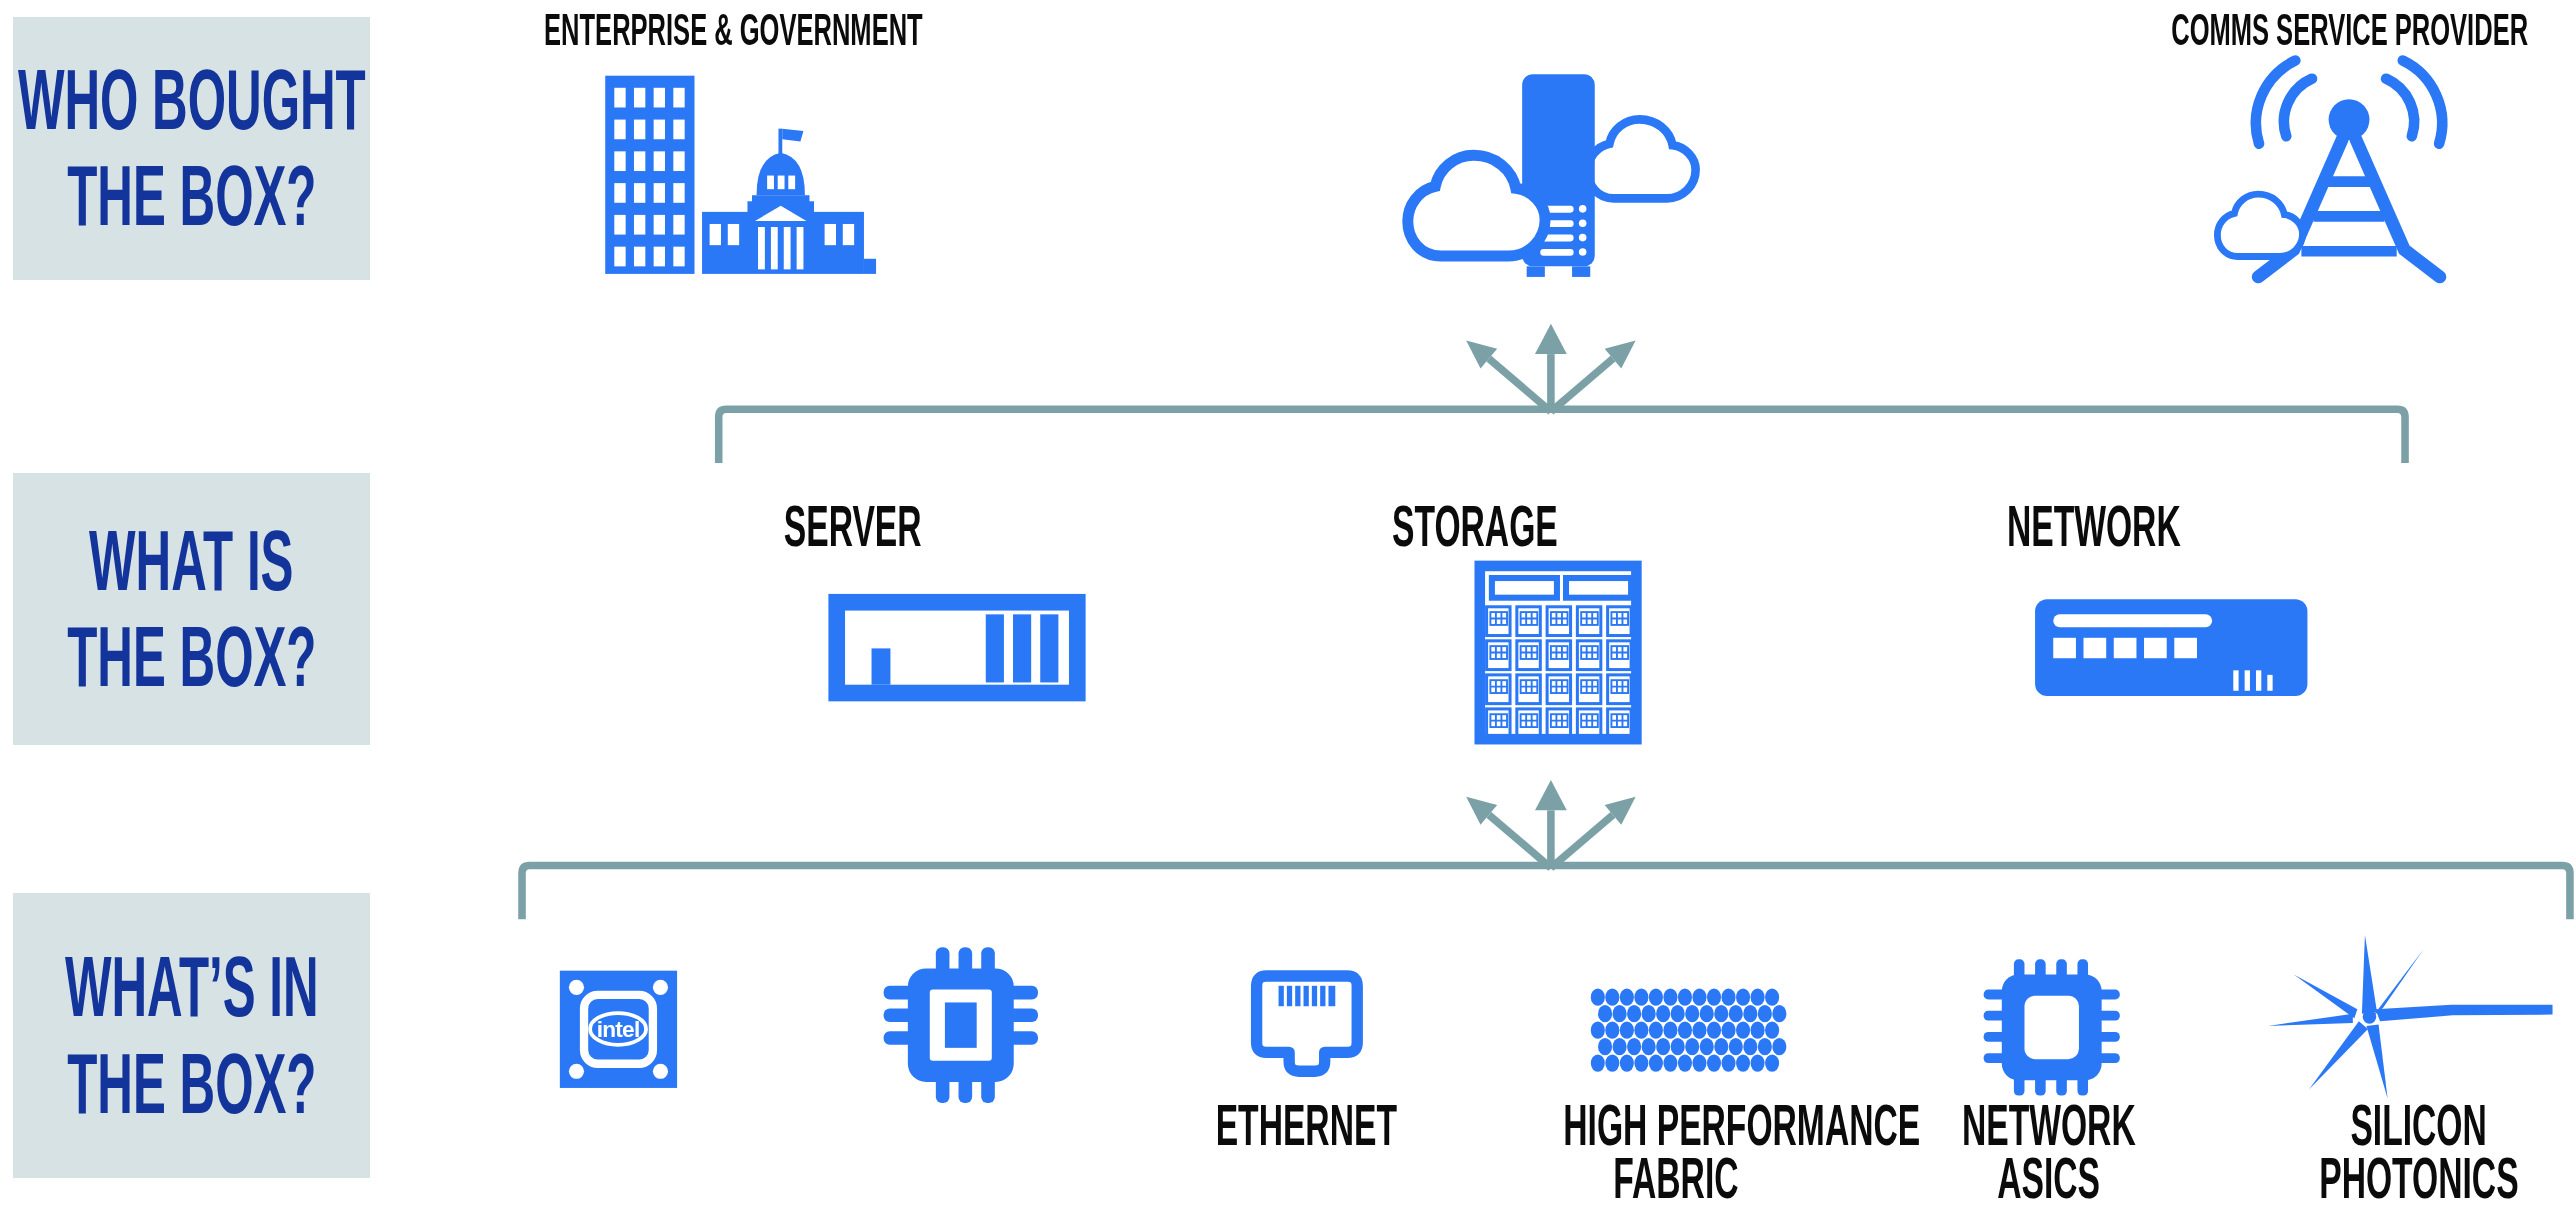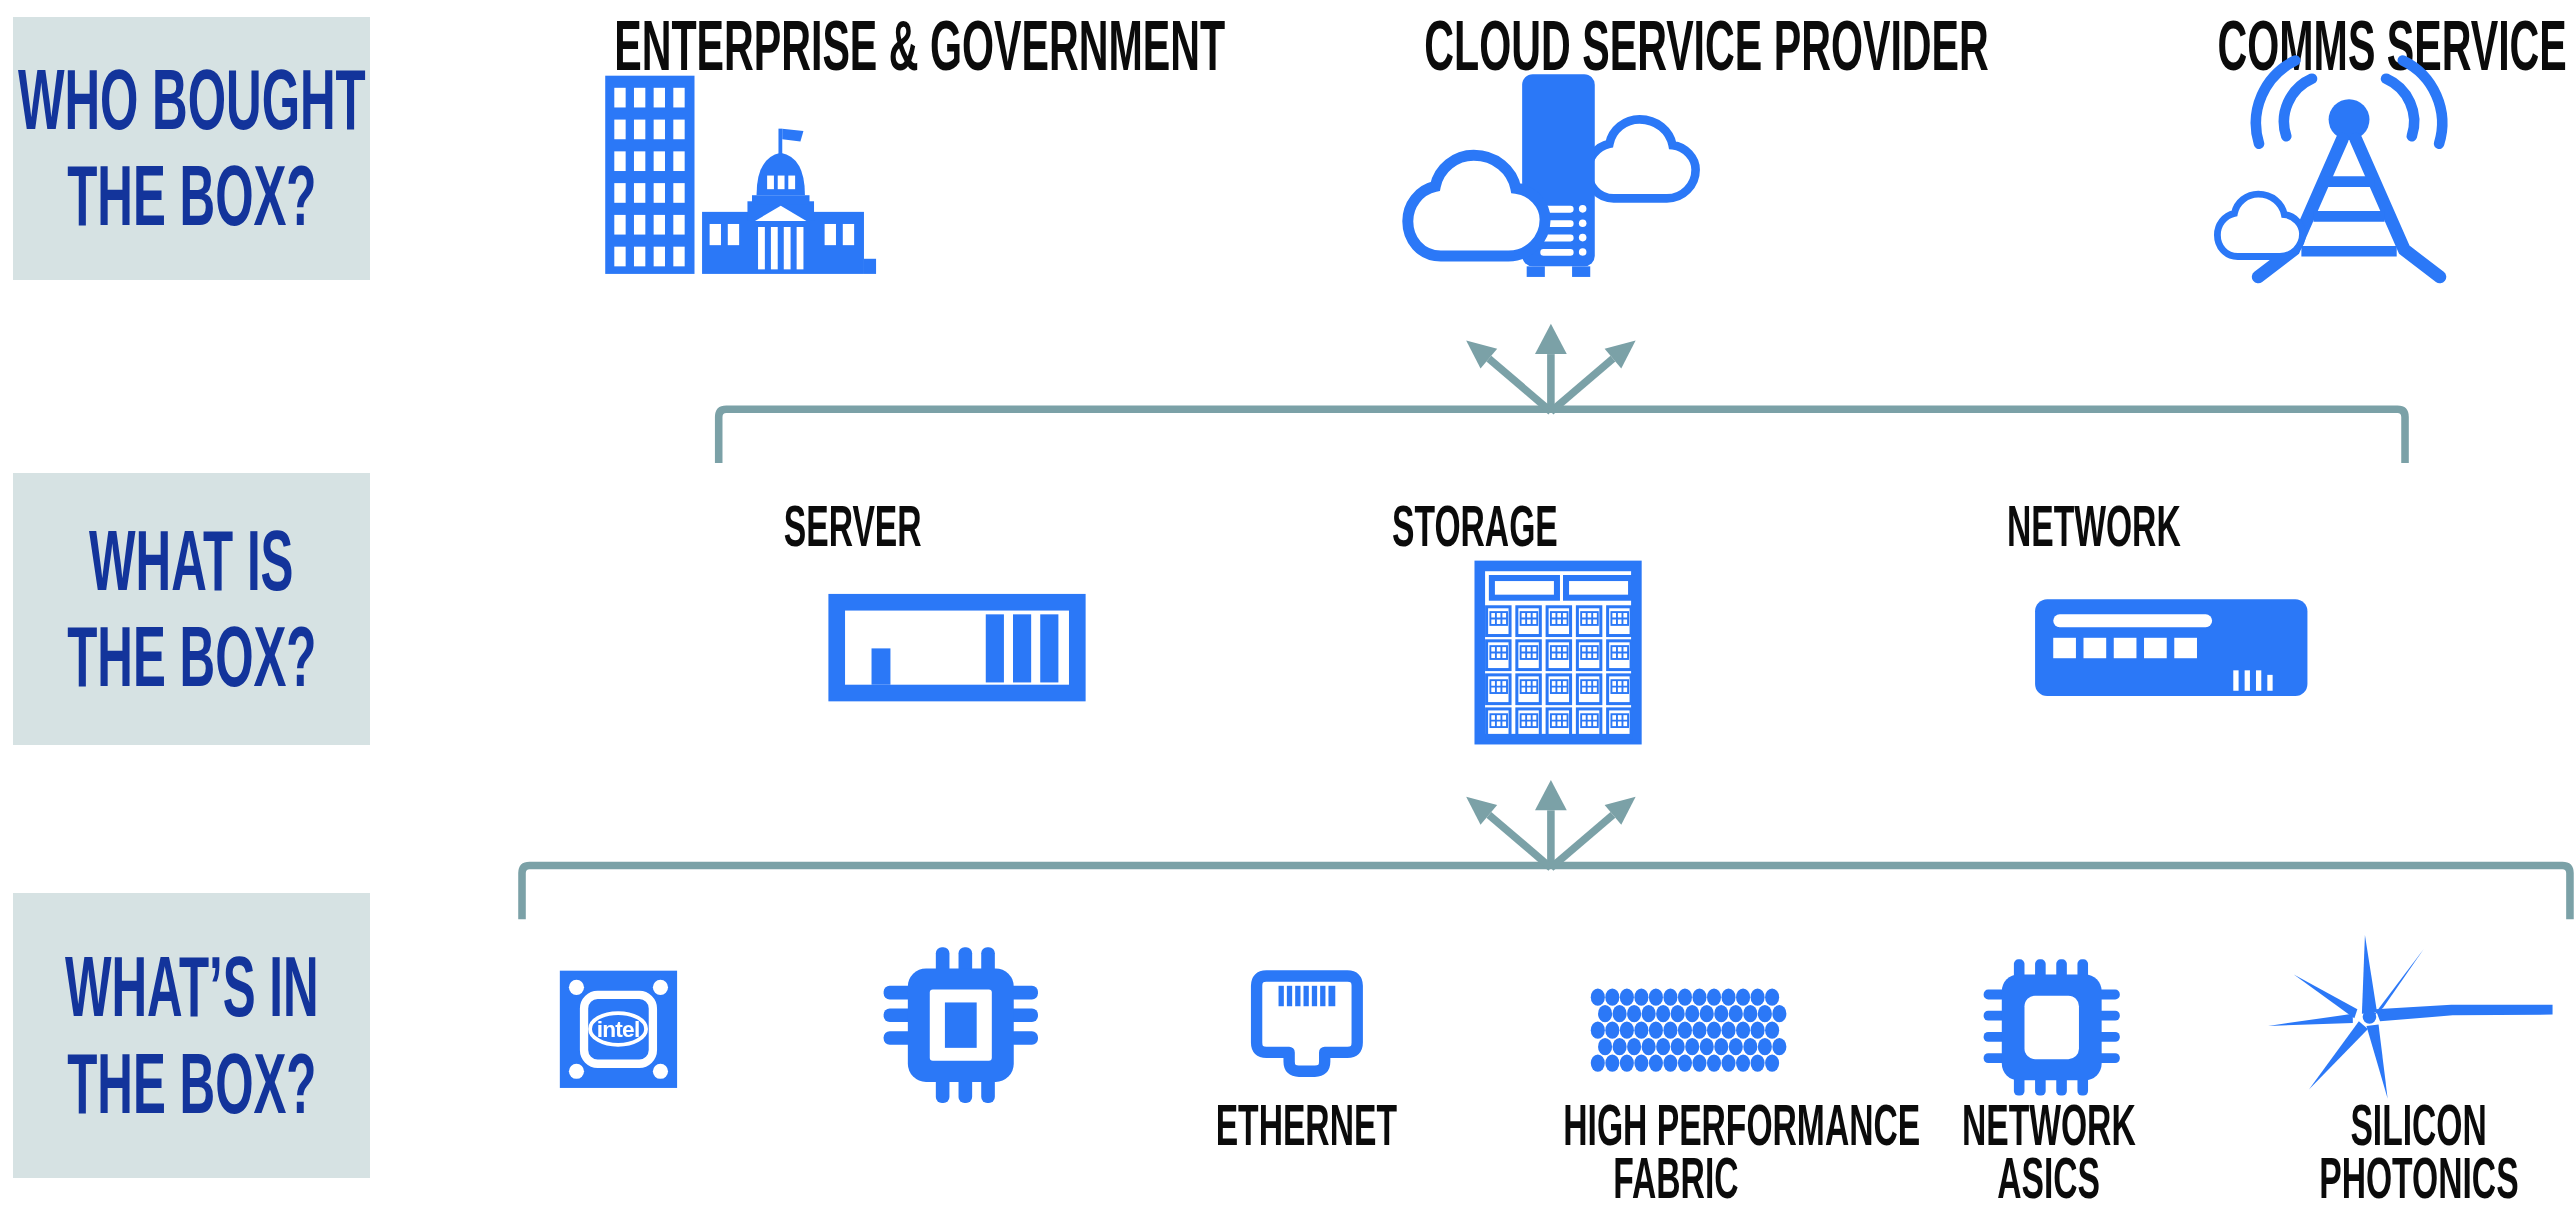--- a/index.html
+++ b/index.html
@@ -10,21 +10,21 @@
     --black:#0B0B0B;
   }
   html,body{margin:0;padding:0;background:#fff;}
   .canvas{position:relative;width:2576px;height:1206px;background:#fff;overflow:hidden;
           font-family:"Liberation Sans",sans-serif;border-radius:9px;}
   .cond{display:inline-block;transform:scaleX(0.58);transform-origin:50% 50%;white-space:nowrap;}
   .side-label{position:absolute;left:13px;width:357px;background:var(--boxbg);color:var(--navy);
               display:flex;flex-direction:column;align-items:center;justify-content:center;
               font-weight:bold;font-size:85px;line-height:1.13;text-align:center;}
   .col-title{position:absolute;top:4.5px;width:681px;text-align:center;color:var(--black);
-             font-weight:bold;font-size:71px;}
+             font-weight:bold;font-size:44px;}
   .box-label{position:absolute;top:492px;width:454px;text-align:left;color:var(--black);
              font-weight:bold;font-size:58px;}
   .comp-label{position:absolute;top:1098px;width:484px;text-align:center;color:var(--black);
               font-weight:bold;font-size:58px;}
   .comp-label .cline{display:block;line-height:53px;}
   .fb{fill:var(--blue);}
   .fw{fill:#fff;}
   .sb{stroke:var(--blue);fill:none;}
   .sw{stroke:#fff;fill:none;}
   .st{stroke:var(--teal);fill:none;}
@@ -45,21 +45,20 @@
   <div class="side-label" style="top:473px;height:272px">
     <span class="cond">WHAT IS</span>
     <span class="cond">THE BOX?</span>
   </div>
   <div class="side-label" style="top:893px;height:285px">
     <span class="cond">WHAT’S IN</span>
     <span class="cond">THE BOX?</span>
   </div>
 
   <div class="col-title" style="left:393px"><span class="cond">ENTERPRISE &amp; GOVERNMENT</span></div>
-  <div class="col-title" style="left:1220px"><span class="cond">CLOUD SERVICE PROVIDER</span></div>
   <div class="col-title" style="left:2009px"><span class="cond">COMMS SERVICE PROVIDER</span></div>
 
   <div class="box-label" style="left:734px"><span class="cond">SERVER</span></div>
   <div class="box-label" style="left:1332px"><span class="cond">STORAGE</span></div>
   <div class="box-label" style="left:1944px"><span class="cond">NETWORK</span></div>
 
   <div class="comp-label" style="left:1064px">
     <span class="cline"><span class="cond">ETHERNET</span></span>
   </div>
   <div class="comp-label" style="left:1434px">

